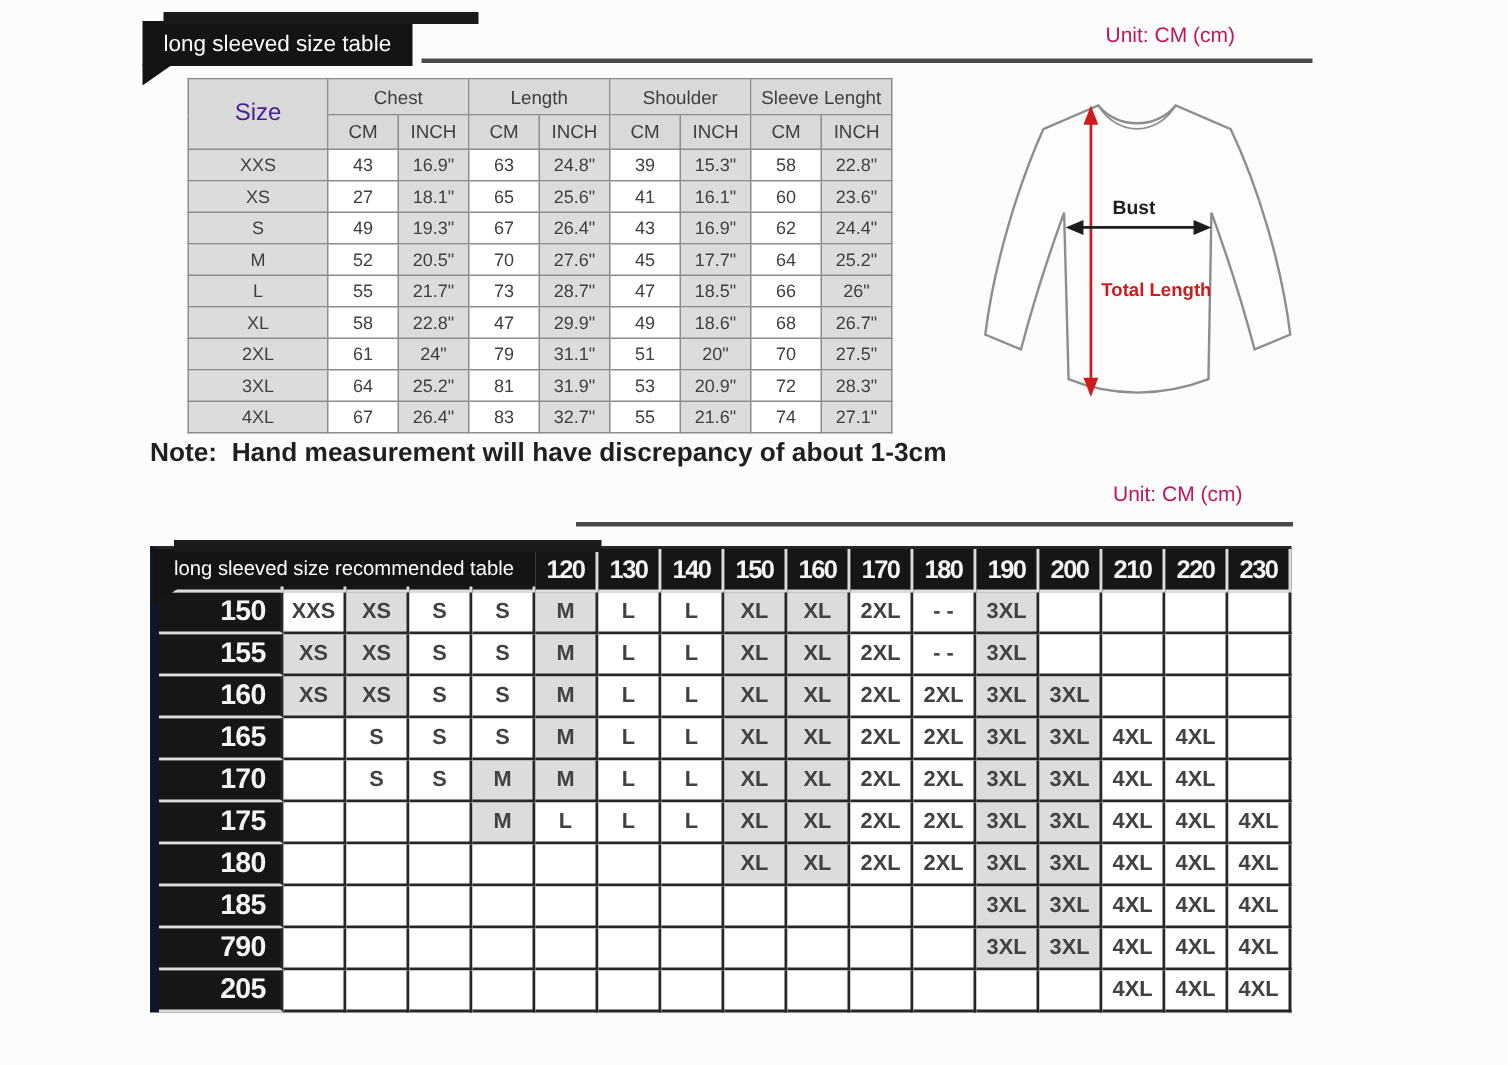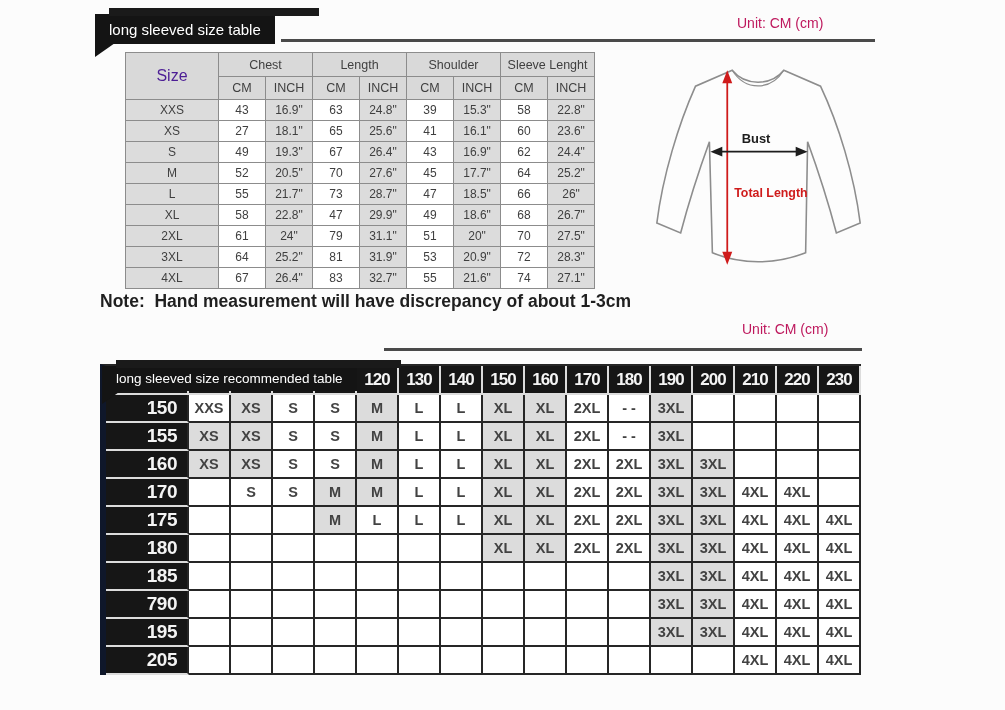--- a/index.html
+++ b/index.html
@@ -345,20 +345,39 @@
         <td class="shaded">XL</td>
         <td>2XL</td>
         <td>2XL</td>
         <td class="shaded">3XL</td>
         <td class="shaded">3XL</td>
         <td></td>
         <td></td>
         <td></td>
       </tr>
       <tr>
+        <td class="dark height-cell">165</td>
+        <td></td>
+        <td>S</td>
+        <td>S</td>
+        <td>S</td>
+        <td class="shaded">M</td>
+        <td>L</td>
+        <td>L</td>
+        <td class="shaded">XL</td>
+        <td class="shaded">XL</td>
+        <td>2XL</td>
+        <td>2XL</td>
+        <td class="shaded">3XL</td>
+        <td class="shaded">3XL</td>
+        <td>4XL</td>
+        <td>4XL</td>
+        <td></td>
+      </tr>
+      <tr>
         <td class="dark height-cell">170</td>
         <td></td>
         <td>S</td>
         <td>S</td>
         <td class="shaded">M</td>
         <td class="shaded">M</td>
         <td>L</td>
         <td>L</td>
         <td class="shaded">XL</td>
         <td class="shaded">XL</td>
@@ -422,39 +441,20 @@
         <td></td>
         <td></td>
         <td class="shaded">3XL</td>
         <td class="shaded">3XL</td>
         <td>4XL</td>
         <td>4XL</td>
         <td>4XL</td>
       </tr>
       <tr>
         <td class="dark height-cell">790</td>
-        <td></td>
-        <td></td>
-        <td></td>
-        <td></td>
-        <td></td>
-        <td></td>
-        <td></td>
-        <td></td>
-        <td></td>
-        <td></td>
-        <td></td>
-        <td class="shaded">3XL</td>
-        <td class="shaded">3XL</td>
-        <td>4XL</td>
-        <td>4XL</td>
-        <td>4XL</td>
-      </tr>
-      <tr>
-        <td class="dark height-cell">195</td>
         <td></td>
         <td></td>
         <td></td>
         <td></td>
         <td></td>
         <td></td>
         <td></td>
         <td></td>
         <td></td>
         <td></td>

